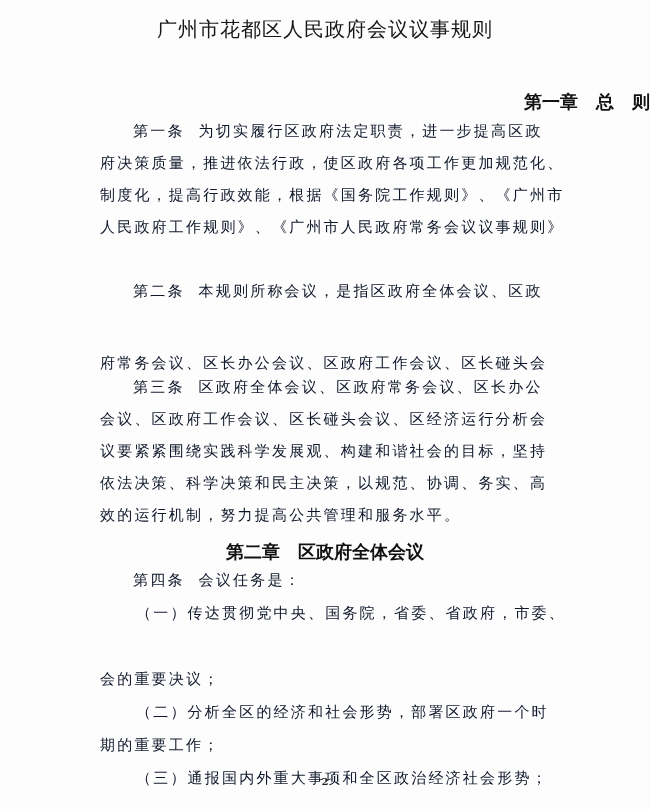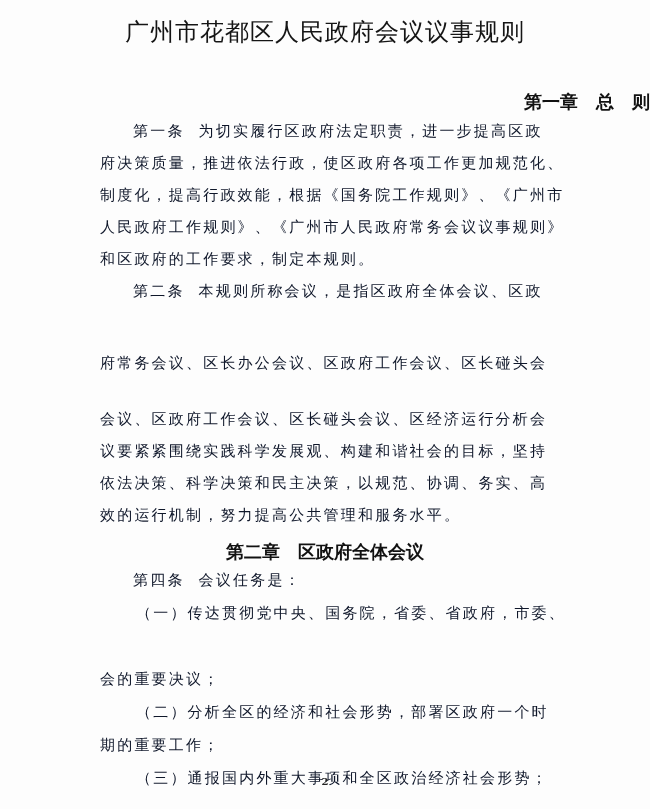--- a/index.html
+++ b/index.html
@@ -20,21 +20,21 @@
       left: 0; top: 0;
       width: 650px; height: 809px;
       background: #fdfdfd;
     }
     .title {
       position: absolute;
       left: 0; width: 650px;
       top: 16px;
       text-align: center;
       font-family: "DejaVu Sans", "Liberation Sans", sans-serif;
-      font-size: 24px;
+      font-size: 20px;
       letter-spacing: 1px;
       color: #151515;
     }
     .chapter {
       position: absolute;
       left: 0; width: 650px;
       text-align: center;
       font-family: "DejaVu Sans", "Liberation Sans", sans-serif;
       font-weight: bold;
       font-size: 18px;
@@ -69,27 +69,29 @@
   <div class="title">广州市花都区人民政府会议议事规则</div>
 
   <div class="chapter" style="top:90px;text-align:right;">第一章　总　则</div>
 
   <div class="line indent" style="top:122px;">
     <span class="art-label">第一条</span><span>为切实履行区政府法定职责，进一步提高区政</span>
   </div>
   <div class="line" style="top:154px;">府决策质量，推进依法行政，使区政府各项工作更加规范化、</div>
   <div class="line" style="top:186px;">制度化，提高行政效能，根据《国务院工作规则》、《广州市</div>
   <div class="line" style="top:218px;">人民政府工作规则》、《广州市人民政府常务会议议事规则》</div>
-  <div class="line" style="top:250px;">和区政府的工作要求，制定本规则。</div>
 
   <div class="line indent" style="top:282px;">
     <span class="art-label">第二条</span><span>本规则所称会议，是指区政府全体会议、区政</span>
   </div>
   <div class="line" style="top:314px;margin-top:40px;">府常务会议、区长办公会议、区政府工作会议、区长碰头会</div>
 
+  <div class="line indent" style="top:378px;">
+    <span class="art-label">第三条</span><span>区政府全体会议、区政府常务会议、区长办公</span>
+  </div>
   <div class="line" style="top:410px;">会议、区政府工作会议、区长碰头会议、区经济运行分析会</div>
   <div class="line" style="top:442px;">议要紧紧围绕实践科学发展观、构建和谐社会的目标，坚持</div>
   <div class="line" style="top:474px;">依法决策、科学决策和民主决策，以规范、协调、务实、高</div>
   <div class="line" style="top:506px;">效的运行机制，努力提高公共管理和服务水平。</div>
 
   <div class="chapter" style="top:540px;">第二章　区政府全体会议</div>
 
   <div class="line indent" style="top:571px;">
     <span class="art-label">第四条</span><span>会议任务是：</span>
   </div>

